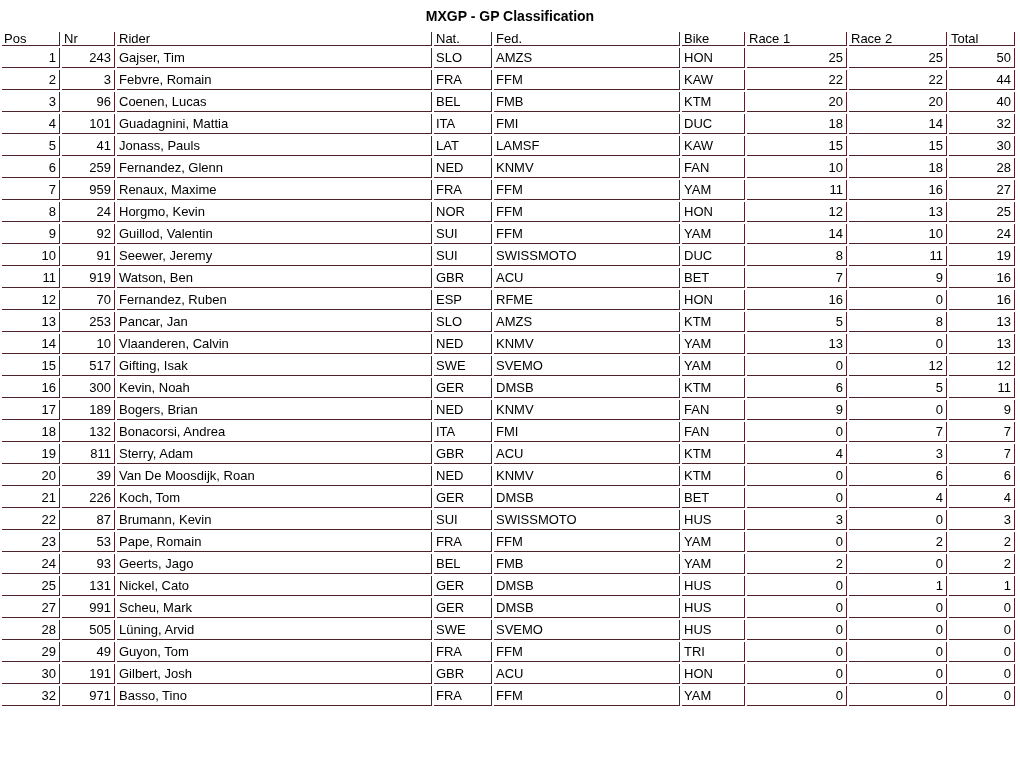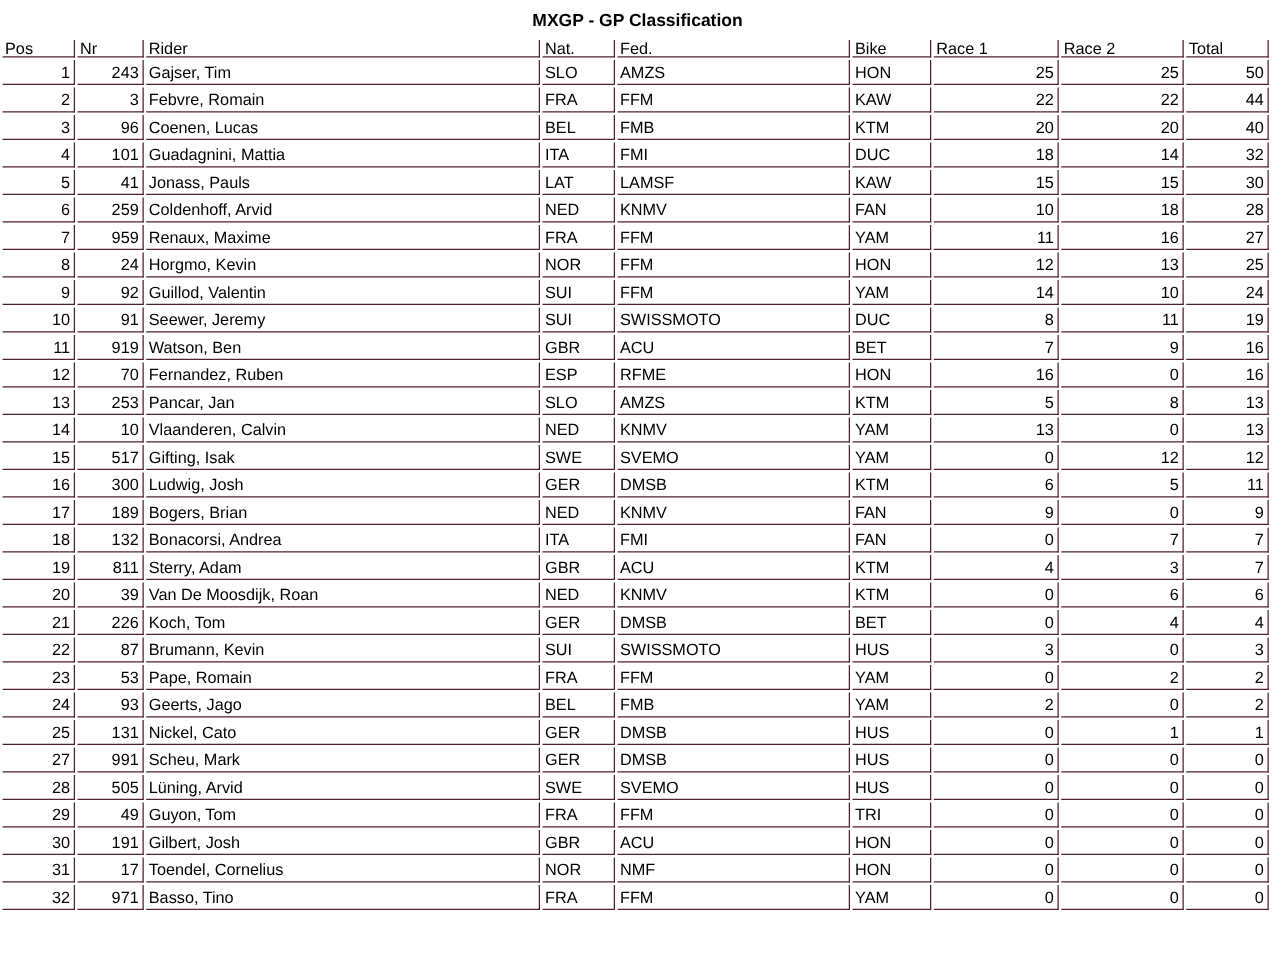--- a/index.html
+++ b/index.html
@@ -145,21 +145,21 @@
         <td>LAT</td>
         <td>LAMSF</td>
         <td>KAW</td>
         <td class="num">15</td>
         <td class="num">15</td>
         <td class="num">30</td>
       </tr>
       <tr>
         <td class="num">6</td>
         <td class="num">259</td>
-        <td>Coldenhoff, Arvid</td>
+        <td>Fernandez, Glenn</td>
         <td>NED</td>
         <td>KNMV</td>
         <td>FAN</td>
         <td class="num">10</td>
         <td class="num">18</td>
         <td class="num">28</td>
       </tr>
       <tr>
         <td class="num">7</td>
         <td class="num">959</td>
@@ -255,21 +255,21 @@
         <td>SWE</td>
         <td>SVEMO</td>
         <td>YAM</td>
         <td class="num">0</td>
         <td class="num">12</td>
         <td class="num">12</td>
       </tr>
       <tr>
         <td class="num">16</td>
         <td class="num">300</td>
-        <td>Ludwig, Josh</td>
+        <td>Kevin, Noah</td>
         <td>GER</td>
         <td>DMSB</td>
         <td>KTM</td>
         <td class="num">6</td>
         <td class="num">5</td>
         <td class="num">11</td>
       </tr>
       <tr>
         <td class="num">17</td>
         <td class="num">189</td>
@@ -407,31 +407,20 @@
         <td class="num">191</td>
         <td>Gilbert, Josh</td>
         <td>GBR</td>
         <td>ACU</td>
         <td>HON</td>
         <td class="num">0</td>
         <td class="num">0</td>
         <td class="num">0</td>
       </tr>
       <tr>
-        <td class="num">31</td>
-        <td class="num">17</td>
-        <td>Toendel, Cornelius</td>
-        <td>NOR</td>
-        <td>NMF</td>
-        <td>HON</td>
-        <td class="num">0</td>
-        <td class="num">0</td>
-        <td class="num">0</td>
-      </tr>
-      <tr>
         <td class="num">32</td>
         <td class="num">971</td>
         <td>Basso, Tino</td>
         <td>FRA</td>
         <td>FFM</td>
         <td>YAM</td>
         <td class="num">0</td>
         <td class="num">0</td>
         <td class="num">0</td>
       </tr>

